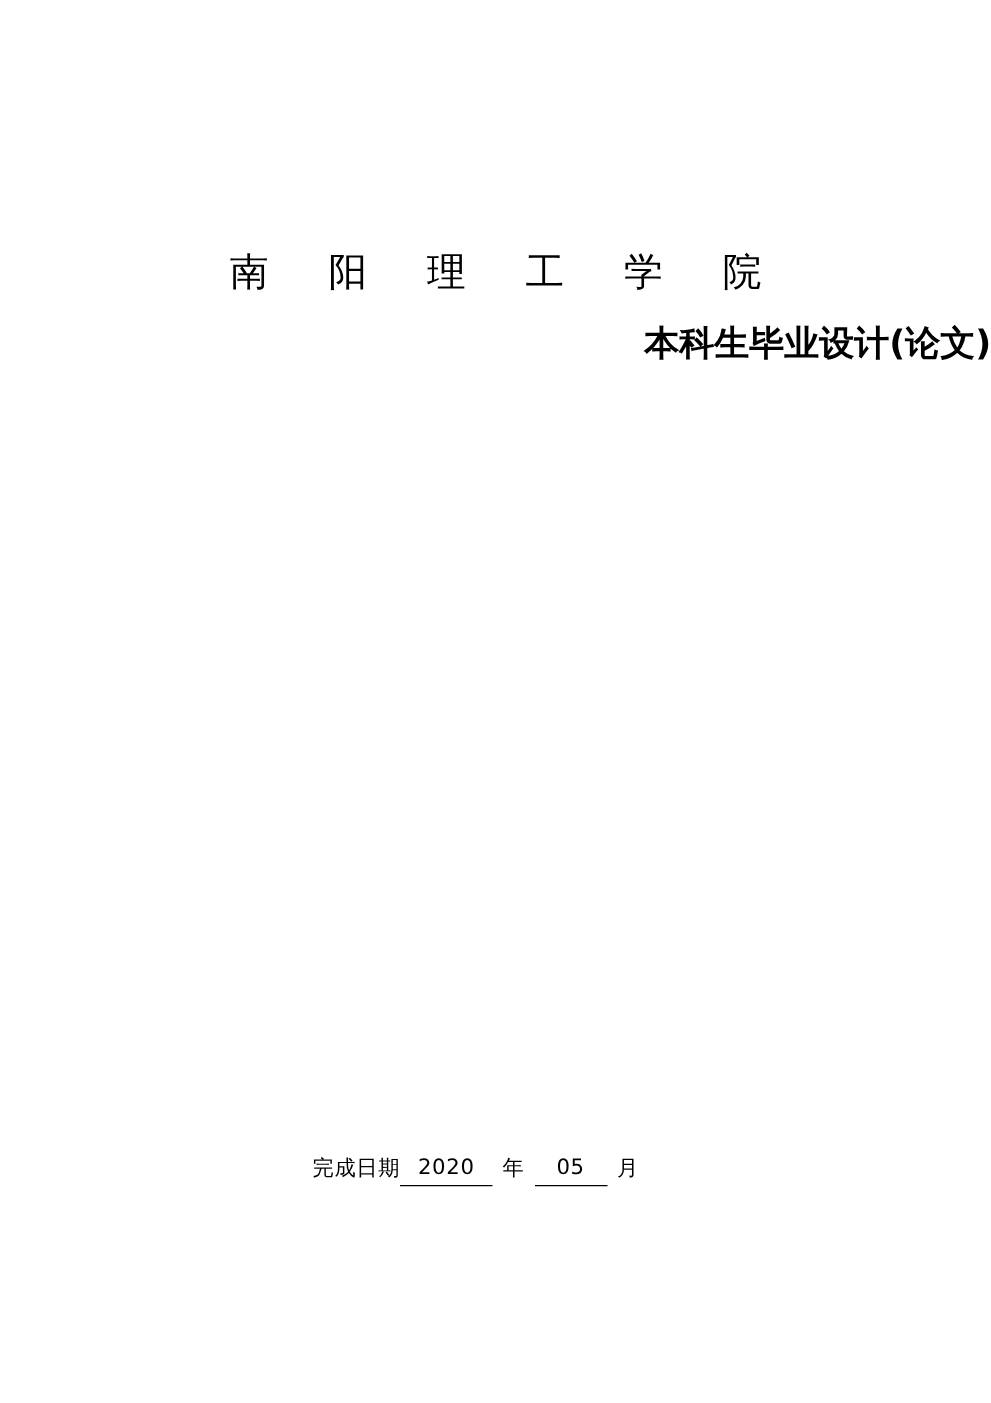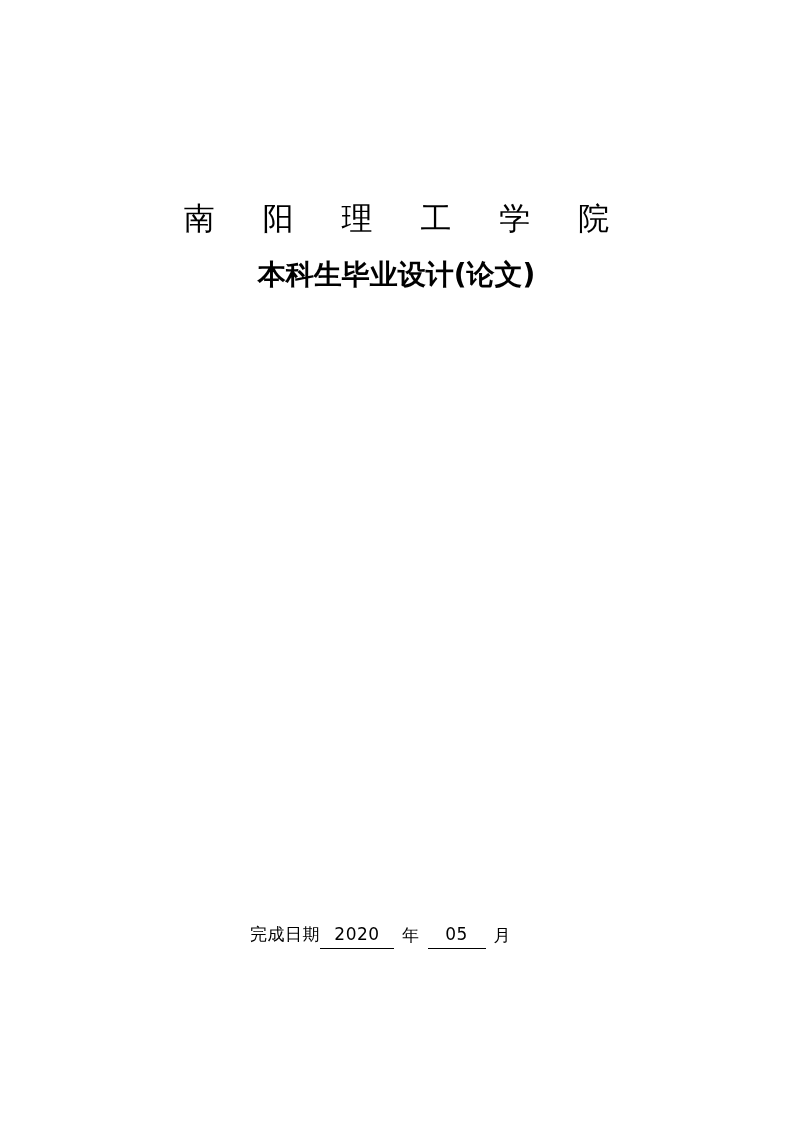--- a/index.html
+++ b/index.html
@@ -38,20 +38,21 @@
     line-height: 44px;
     white-space: nowrap;
   }
   .doc-subtitle {
     font-size: 28px;
     font-weight: bold;
     line-height: 42px;
     margin-top: 14px;
     letter-spacing: 0px;
     white-space: nowrap;
+    text-align: right;
   }
 
   
   .info-block {
     position: absolute;
     top: 490px;
     left: 250px;
     width: 420px;
   }
   .info-row {
@@ -86,21 +87,20 @@
     left: 250px;
     display: flex;
     align-items: flex-end;
     font-size: 17px;
     line-height: 24px;
     letter-spacing: 0.5px;
   }
   .date-label {
     white-space: pre;
     padding-bottom: 2px;
-    font-family: Liberation Serif, serif;
   }
   .date-value {
     border-bottom: 1.4px solid #000;
     text-align: center;
     padding-bottom: 2px;
     white-space: pre;
   }
   .w-year  { width: 74px; }
   .w-month { width: 58px; }
   .date-unit {

